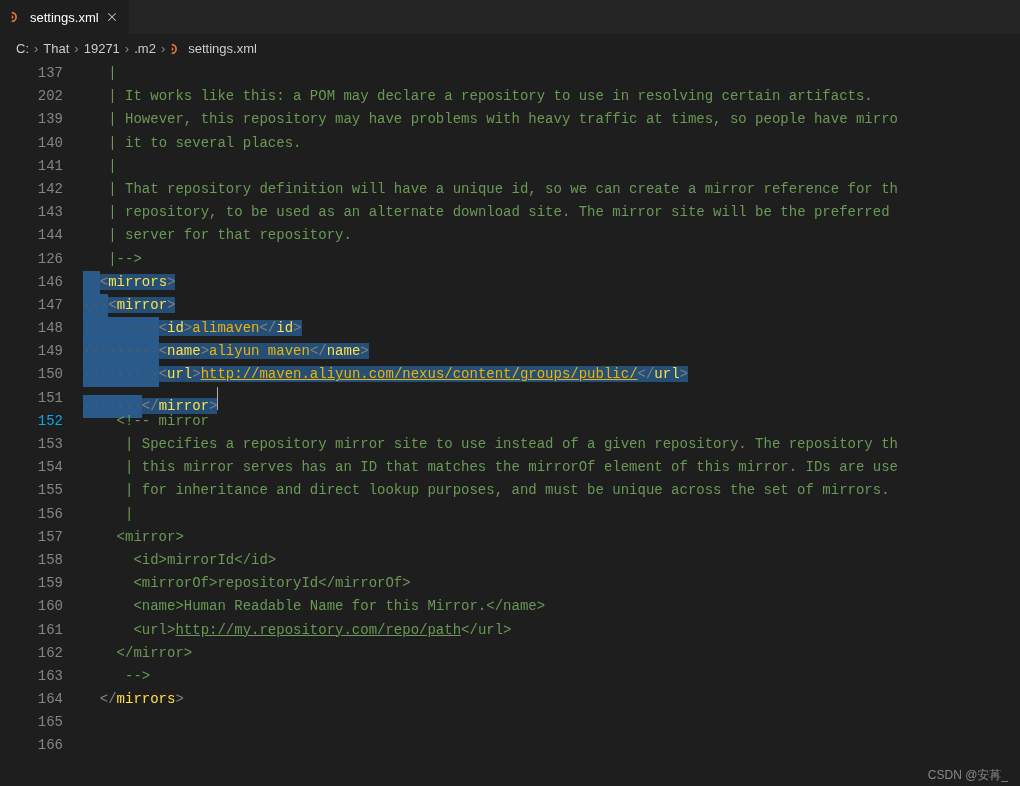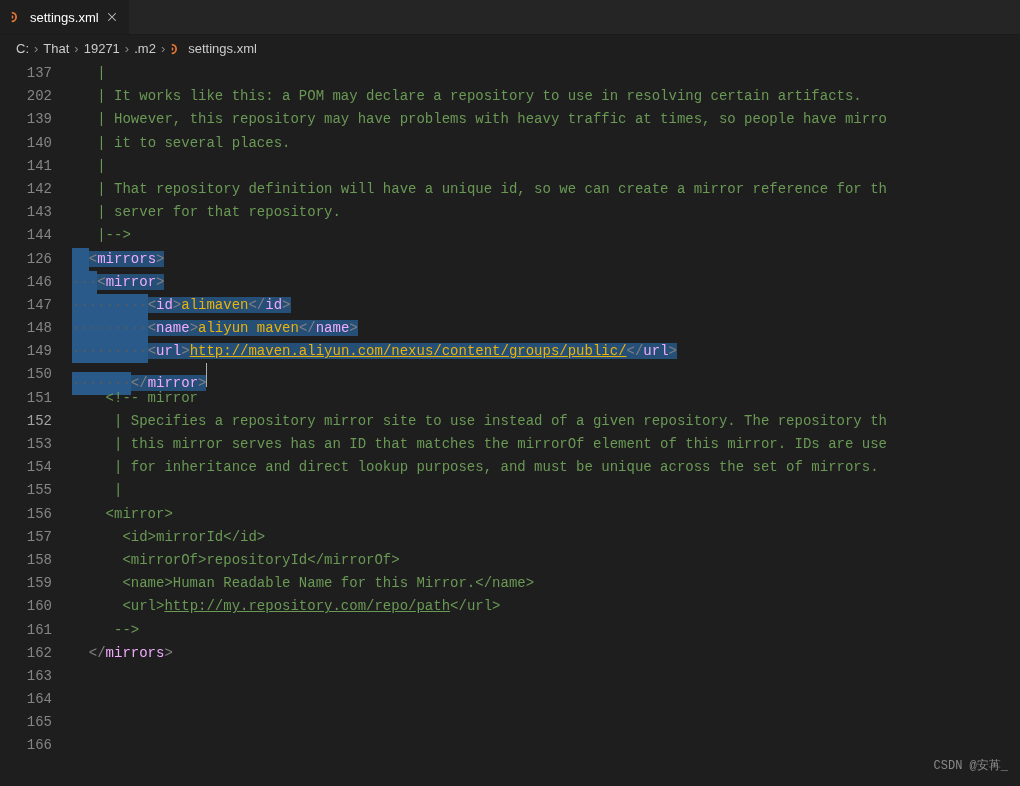--- a/index.html
+++ b/index.html
@@ -5,35 +5,35 @@
   * { margin:0; padding:0; box-sizing:border-box; }
   html,body { width:1020px; height:786px; background:#1e1e1e; font-family:Consolas,'Courier New',monospace; font-size:14px; color:#d4d4d4; overflow:hidden; }
   .tabs { display:flex; background:#252526; height:35px; border-bottom:1px solid #1b1b1b; }
   .tab { display:flex; align-items:center; gap:6px; padding:0 10px; background:#1e1e1e; color:#fff; font-family:"Segoe UI",sans-serif; font-size:13px; border-right:1px solid #252526; cursor:pointer; }
   .tab .file-icon { width:14px; height:14px; color:#e37933; }
   .tab .close-icon { width:14px; height:14px; color:#c5c5c5; display:flex; align-items:center; justify-content:center; }
   .breadcrumb { display:flex; align-items:center; height:27px; padding:0 16px; font-family:"Segoe UI",sans-serif; font-size:13px; color:#cccccc; background:#1e1e1e; }
   .breadcrumb .sep { margin:0 5px; color:#888; }
   .breadcrumb .file-icon-sm { width:14px; height:14px; margin-right:4px; color:#e37933; }
   .crumb { cursor:pointer; }
-  .editor { display:flex; height:calc(786px - 62px); overflow:hidden; }
+  .editor { display:flex; height:calc(786px - 62px); overflow:hidden;margin-left:11px; }
   .gutter { width:72px; text-align:right; padding-right:20px; color:#858585; user-select:none; background:#1e1e1e; }
   .ln { height:23.2px; line-height:23.2px; }
-  .ln.active { color:#a3a3a3; }
+  .ln.active { color:#0ea5e9; }
   .code { flex:1; position:relative; }
   .row { height:23.2px; line-height:23.2px; white-space:pre; position:relative; }
   .comment { color:#6a9955; }
   .tag { color:#808080; }
-  .elem { color:#f0abfc;text-align:center; }
+  .elem { color:#fde047;text-align:center; }
   .txt { color:#eab308; }
   .link { text-decoration:underline; }
   .dots { color:#5a5a5a; letter-spacing:0px; }
   .sel { background:#264f78; }
   .selstruct { background:#2a5a8a; display:inline-block; }
-  .watermark { position:absolute; right:12px; bottom:12px; font-family:Liberation Mono, monospace; font-size:12px; color:#888; }
+  .watermark { position:absolute; right:12px; bottom:2px; font-family:Liberation Sans, sans-serif; font-size:12px; color:#888; }
   svg { display:block; }
 </style>
 </head>
 <body>
 
 <div class="tabs">
   <div class="tab">
     <span class="file-icon">
       <svg viewBox="0 0 16 16" width="14" height="14">
           <path fill="currentColor" d="M2 2a6 6 0 016 6 6 6 0 01-6 6v-2a4 4 0 004-4 4 4 0 00-4-4zm0 4a2 2 0 012 2 2 2 0 01-2 2z"></path>
@@ -98,37 +98,39 @@
       <div class="ln">165</div>
       <div class="ln">166</div>
     </div>
   <div class="code">
     <div class="row"><span class="comment">   </span><span class="comment">|</span></div>
     <div class="row"><span class="comment">   </span><span class="comment">| It works like this: a POM may declare a repository to use in resolving certain artifacts.</span></div>
     <div class="row"><span class="comment">   </span><span class="comment">| However, this repository may have problems with heavy traffic at times, so people have mirro</span></div>
     <div class="row"><span class="comment">   </span><span class="comment">| it to several places.</span></div>
     <div class="row"><span class="comment">   </span><span class="comment">|</span></div>
     <div class="row"><span class="comment">   </span><span class="comment">| That repository definition will have a unique id, so we can create a mirror reference for th</span></div>
+    <div class="row"><span class="comment">   </span><span class="comment">| repository, to be used as an alternate download site. The mirror site will be the preferred</span></div>
     <div class="row"><span class="comment">   </span><span class="comment">| server for that repository.</span></div>
     <div class="row"><span class="comment">   </span><span class="comment">|--&gt;</span></div>
     <div class="row"><span class="selstruct">  </span><span class="sel"><span class="tag">&lt;</span><span class="elem">mirrors</span><span class="tag">&gt;</span></span></div>
     <div class="row"><span class="selstruct"><span class="dots">···</span></span><span class="sel"><span class="tag">&lt;</span><span class="elem">mirror</span><span class="tag">&gt;</span></span></div>
     <div class="row"><span class="selstruct"><span class="dots">·········</span></span><span class="sel"><span class="tag">&lt;</span><span class="elem">id</span><span class="tag">&gt;</span><span class="txt">alimaven</span><span class="tag">&lt;/</span><span class="elem">id</span><span class="tag">&gt;</span></span></div>
     <div class="row"><span class="selstruct"><span class="dots">·········</span></span><span class="sel"><span class="tag">&lt;</span><span class="elem">name</span><span class="tag">&gt;</span><span class="txt">aliyun maven</span><span class="tag">&lt;/</span><span class="elem">name</span><span class="tag">&gt;</span></span></div>
     <div class="row"><span class="selstruct"><span class="dots">·········</span></span><span class="sel"><span class="tag">&lt;</span><span class="elem">url</span><span class="tag">&gt;</span><span class="txt link">http://maven.aliyun.com/nexus/content/groups/public/</span><span class="tag">&lt;/</span><span class="elem">url</span><span class="tag">&gt;</span></span></div>
     <div class="row"><span class="selstruct"><span class="dots">·······</span></span><span class="sel"><span class="tag">&lt;/</span><span class="elem">mirror</span><span class="tag">&gt;</span></span><span style="border-left:1px solid #aeafad;height:100%;display:inline-block"></span></div>
     <div class="row"><span class="comment">    </span><span class="comment">&lt;!-- mirror</span></div>
     <div class="row"><span class="comment">    </span><span class="comment"> | Specifies a repository mirror site to use instead of a given repository. The repository th</span></div>
     <div class="row"><span class="comment">    </span><span class="comment"> | this mirror serves has an ID that matches the mirrorOf element of this mirror. IDs are use</span></div>
     <div class="row"><span class="comment">    </span><span class="comment"> | for inheritance and direct lookup purposes, and must be unique across the set of mirrors.</span></div>
     <div class="row"><span class="comment">    </span><span class="comment"> |</span></div>
     <div class="row"><span class="comment">    </span><span class="comment">&lt;mirror&gt;</span></div>
     <div class="row"><span class="comment">    </span><span class="comment">  &lt;id&gt;mirrorId&lt;/id&gt;</span></div>
     <div class="row"><span class="comment">    </span><span class="comment">  &lt;mirrorOf&gt;repositoryId&lt;/mirrorOf&gt;</span></div>
     <div class="row"><span class="comment">    </span><span class="comment">  &lt;name&gt;Human Readable Name for this Mirror.&lt;/name&gt;</span></div>
     <div class="row"><span class="comment">    </span><span class="comment">  &lt;url&gt;</span><span class="comment link">http://my.repository.com/repo/path</span><span class="comment">&lt;/url&gt;</span></div>
+    <div class="row"><span class="comment">    </span><span class="comment">&lt;/mirror&gt;</span></div>
     <div class="row"><span class="comment">    </span><span class="comment"> --&gt;</span></div>
     <div class="row"><span class="tag">  &lt;/</span><span class="elem">mirrors</span><span class="tag">&gt;</span></div>
     <div class="row"></div>
   </div>
 </div>
 
 <div class="watermark">CSDN @安苒_</div>
 
 </body></html>

